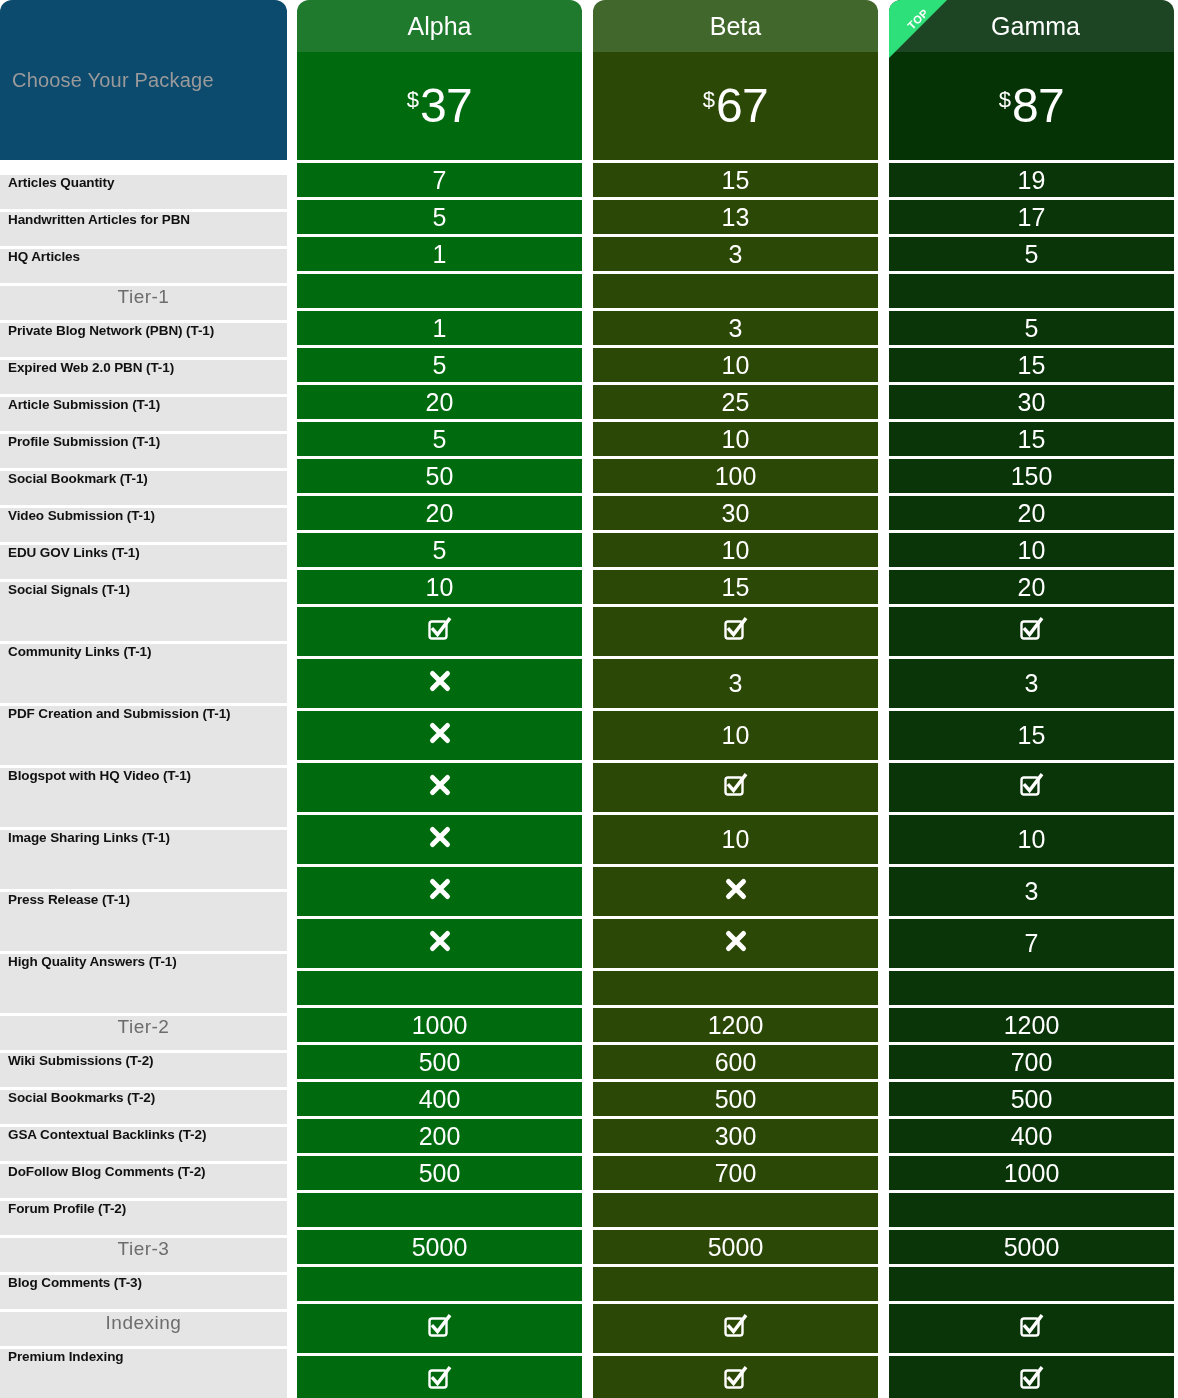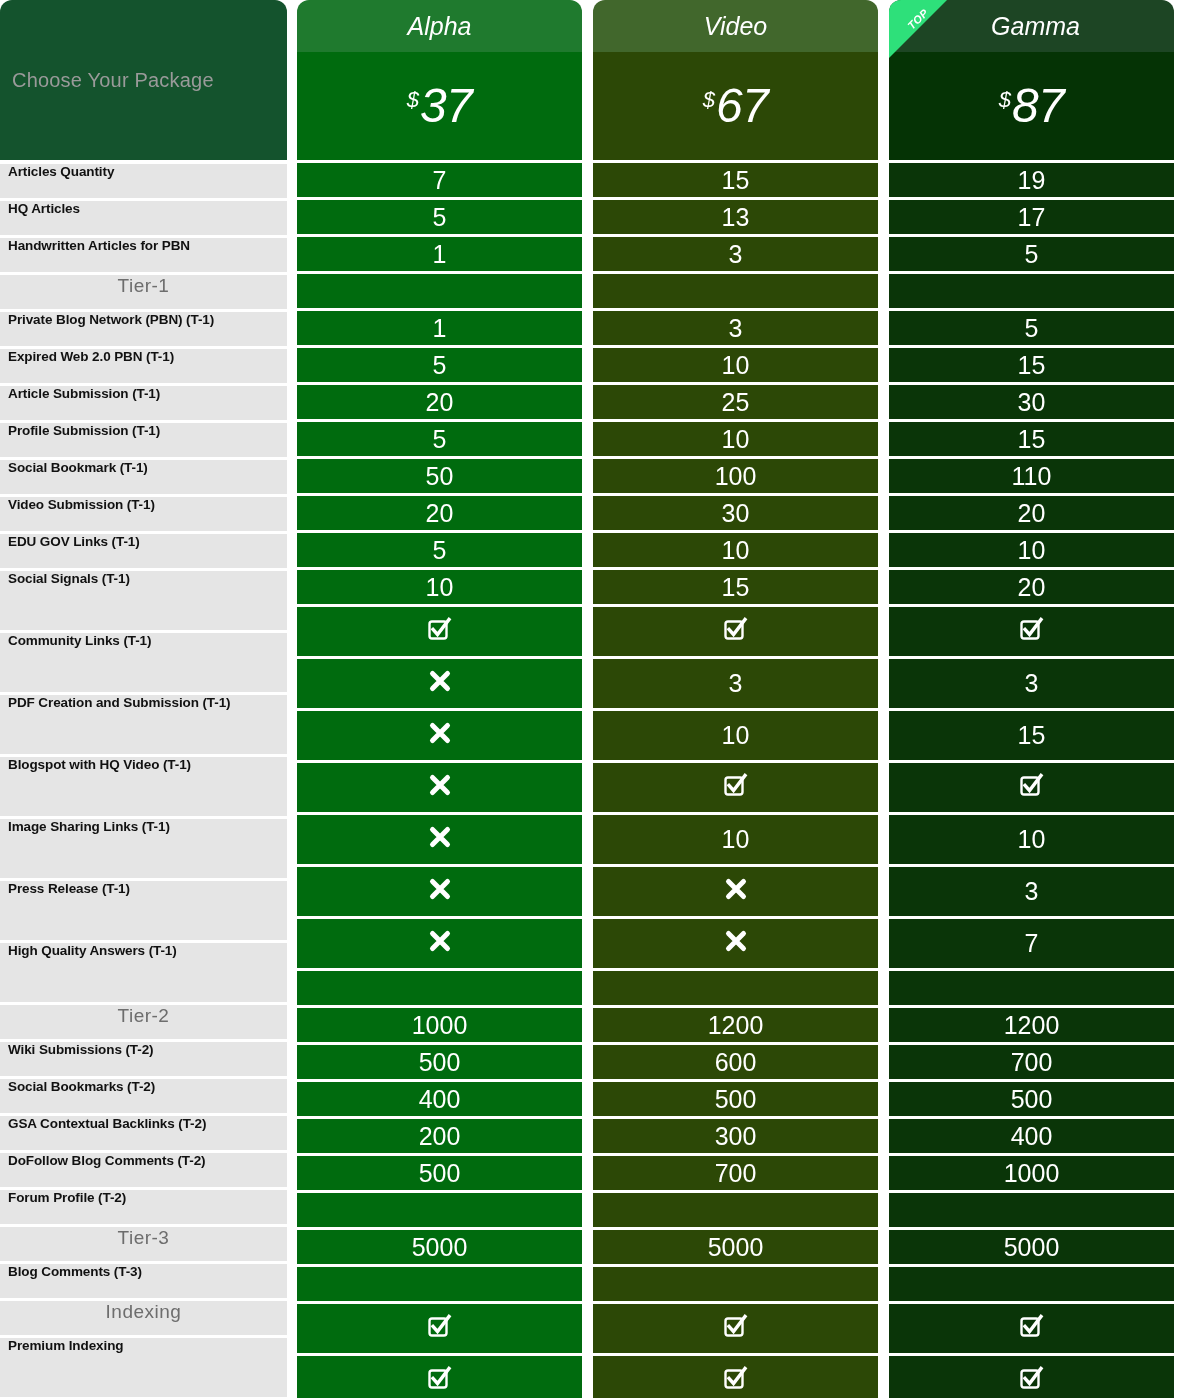--- a/index.html
+++ b/index.html
@@ -20,26 +20,26 @@
 
   
   .labelcol {
     width: 287px;
     flex: 0 0 287px;
     display: flex;
     flex-direction: column;
   }
   .label-head {
     height: 160px;
-    background: #14532d;
+    background: #0c4a6e;
     border-radius: 12px 12px 0 0;
     display: flex;
     align-items: center;
     padding-left: 12px;
-    margin-bottom: 4px;
+    margin-bottom: 15px;
   }
   .label-head-text {
     font-size: 20px;
     color: #9a9a9a;
     font-weight: 400;
     letter-spacing: .2px;
   }
   .lrow {
     background: #e5e5e5;
     display: flex;
@@ -70,21 +70,20 @@
   .pcol.gamma { margin-left: 11px; }
 
   .phead {
     height: 160px;
     border-radius: 12px 12px 0 0;
     position: relative;
     overflow: hidden;
     margin-bottom: 3px;
     display: flex;
     flex-direction: column;
-    font-style: italic;
   }
   .phead-title {
     height: 52px;
     display: flex;
     align-items: center;
     justify-content: center;
     font-size: 25px;
     color: #ffffff;
     font-weight: 400;
   }
@@ -177,24 +176,24 @@
 
   <div class="labelcol">
     <div class="label-head">
       <span class="label-head-text">Choose Your Package</span>
     </div>
     <div id="label-rows">
         <div class="lrow h-sm">
           <span>Articles Quantity</span>
         </div>
         <div class="lrow h-sm">
+          <span>Handwritten Articles for PBN</span>
+        </div>
+        <div class="lrow h-sm">
           <span>HQ Articles</span>
-        </div>
-        <div class="lrow h-sm">
-          <span>Handwritten Articles for PBN</span>
         </div>
         <div class="lrow h-tier">
           <span>Tier-1</span>
         </div>
         <div class="lrow h-sm">
           <span>Private Blog Network (PBN) (T-1)</span>
         </div>
         <div class="lrow h-sm">
           <span>Expired Web 2.0 PBN (T-1)</span>
         </div>
@@ -382,21 +381,21 @@
           <span class="icon-check"><svg width="26" height="26" viewBox="0 0 26 26">
               <rect x="2.5" y="5.5" width="17" height="17" rx="2.5" ry="2.5" fill="none" stroke="#fff" stroke-width="2.4"></rect>
               <path d="M6 13.5 L10.5 18.5 L22 3.5" fill="none" stroke="#fff" stroke-width="3.4" stroke-linecap="square" stroke-linejoin="miter"></path>
             </svg></span>
         </div>
       </div>
   </div>
 
   <div class="pcol beta">
     <div class="phead">
-      <div class="phead-title">Video</div>
+      <div class="phead-title">Beta</div>
       <div class="phead-price">
         <span class="price-wrap">
           <span class="price-cur">$</span>
           <span class="price-num">67</span>
         </span>
       </div>
     </div>
     <div class="col-rows">
         <div class="prow h-sm">
           <span>15</span>
@@ -530,21 +529,21 @@
         <div class="prow h-sm">
           <span>15</span>
         </div>
         <div class="prow h-sm">
           <span>30</span>
         </div>
         <div class="prow h-sm">
           <span>15</span>
         </div>
         <div class="prow h-sm">
-          <span>110</span>
+          <span>150</span>
         </div>
         <div class="prow h-sm">
           <span>20</span>
         </div>
         <div class="prow h-sm">
           <span>10</span>
         </div>
         <div class="prow h-sm">
           <span>20</span>
         </div>

